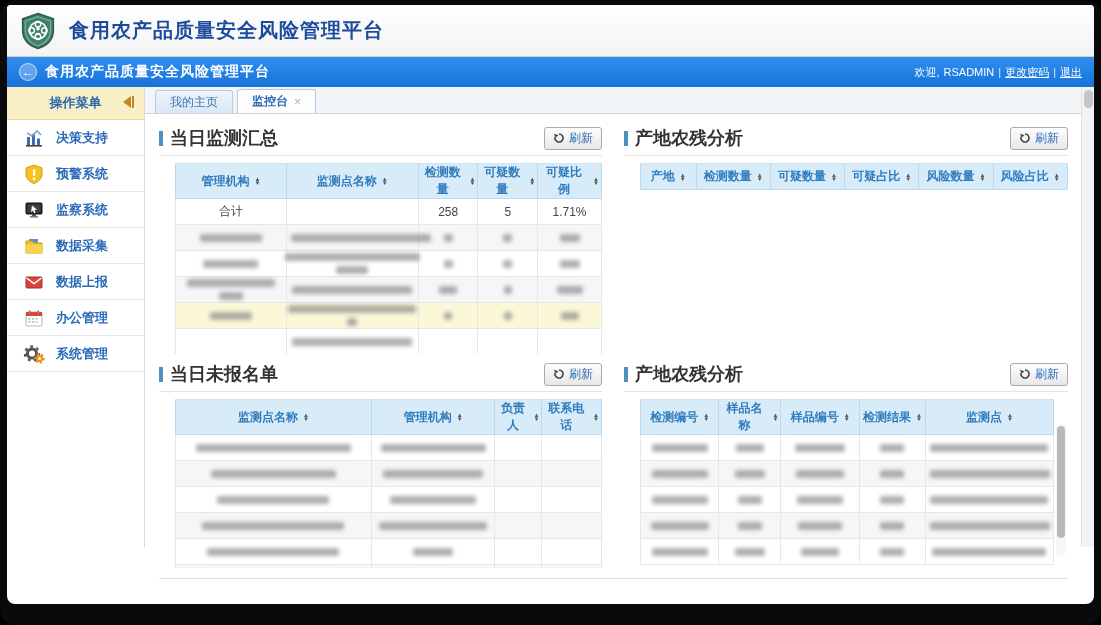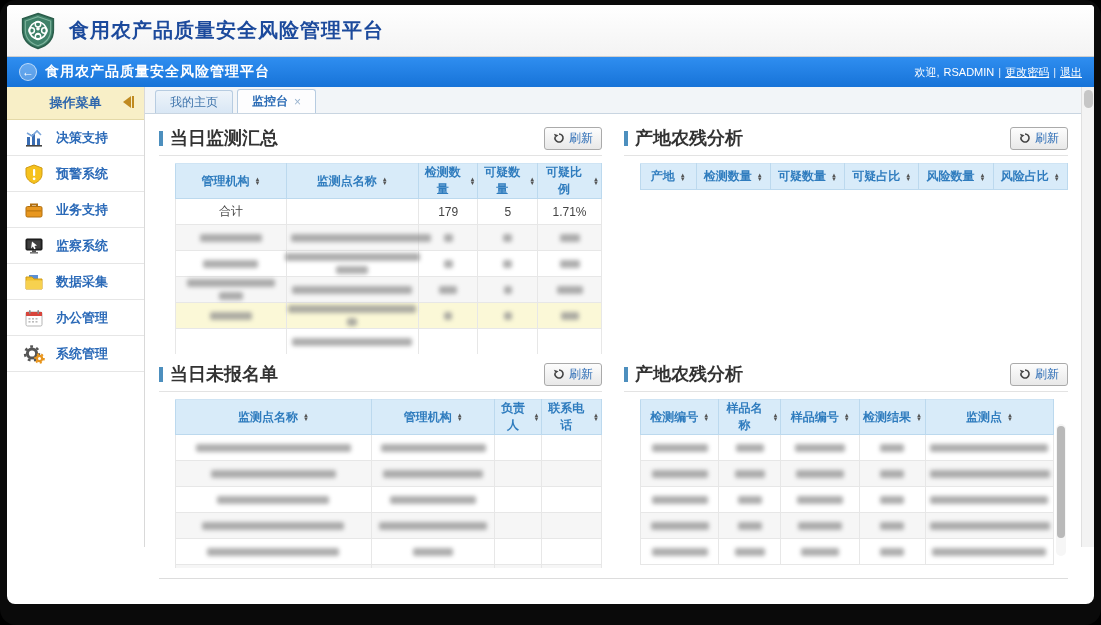--- a/index.html
+++ b/index.html
@@ -139,43 +139,42 @@
             <div class="side-item">
               <svg viewBox="0 0 22 22">
                 <path d="M11 2 L19 5 V11 C19 16 15 19 11 20.5 C7 19 3 16 3 11 V5 Z" fill="#f6c21d" stroke="#cf9a12"></path>
                 <rect x="10" y="6" width="2.2" height="7" rx="1" fill="#fff"></rect>
                 <circle cx="11.1" cy="15.8" r="1.4" fill="#fff"></circle>
               </svg>
               <span class="lbl">预警系统</span>
             </div>
             <div class="side-item">
               <svg viewBox="0 0 22 22">
-                <path d="M8 8 V5.5 h6 V8" fill="none" stroke="#b06f10" stroke-width="2"></path>
-                <rect x="3" y="7.5" width="16" height="10.5" rx="1.5" fill="#e8971f" stroke="#b06f10"></rect>
-                <rect x="3.5" y="11" width="15" height="1.6" fill="#c77f12"></rect>
-              </svg>
-              <span class="lbl">业务支持</span>
-            </div>
-            <div class="side-item">
-              <svg viewBox="0 0 22 22">
                 <rect x="3" y="4" width="16" height="11" rx="1" fill="#2b2b2b" stroke="#111"></rect>
                 <rect x="4.5" y="5.5" width="13" height="8" fill="#3f3f3f"></rect>
                 <path d="M9 6.5 l5 4 -2.5 .4 1.2 2.6 -1.5 .8 -1.3 -2.7 -1.9 1.8 Z" fill="#fff"></path>
                 <rect x="9" y="15" width="4" height="2" fill="#555"></rect>
                 <rect x="7" y="17" width="8" height="1.6" fill="#777"></rect>
               </svg>
               <span class="lbl">监察系统</span>
             </div>
             <div class="side-item">
               <svg viewBox="0 0 22 22">
                 <rect x="6" y="4" width="9" height="4" fill="#5b8fd4"></rect>
                 <path d="M3 6 h6 l2 2 h8 v10 h-16 Z" fill="#f2c12e" stroke="#cf9a12"></path>
                 <path d="M3 9.5 h16 v8.5 h-16 Z" fill="#f7d14f"></path>
               </svg>
               <span class="lbl">数据采集</span>
+            </div>
+            <div class="side-item">
+              <svg viewBox="0 0 22 22">
+                <rect x="3" y="6" width="16" height="11" rx="1" fill="#d8453c" stroke="#a82f28"></rect>
+                <path d="M3.5 7 l7.5 5.6 L18.5 7" fill="none" stroke="#fff" stroke-width="1.5"></path>
+              </svg>
+              <span class="lbl">数据上报</span>
             </div>
             <div class="side-item">
               <svg viewBox="0 0 22 22">
                 <rect x="3" y="5" width="16" height="14" rx="1.5" fill="#fff" stroke="#b5b5b5"></rect>
                 <path d="M3 5 h16 v4 h-16 Z" fill="#d8453c"></path>
                 <rect x="6" y="3" width="1.6" height="4" rx=".8" fill="#888"></rect>
                 <rect x="14.4" y="3" width="1.6" height="4" rx=".8" fill="#888"></rect>
                 <g fill="#bbb">
                   <rect x="5.5" y="11" width="2" height="1.6"></rect>
                   <rect x="9" y="11" width="2" height="1.6"></rect>
@@ -270,21 +269,21 @@
                               <i>▲</i>
                               <i>▼</i>
                             </span>
                           </span></th>
                       </tr>
                     </thead>
                     <tbody>
                       <tr>
                         <td>合计</td>
                         <td></td>
-                        <td>179</td>
+                        <td>258</td>
                         <td>5</td>
                         <td>1.71%</td>
                       </tr>
                       <tr class="stripe">
                         <td><span class="blurbar" style="width:62px"></span></td>
                         <td><span class="blurbar" style="width:140px"></span></td>
                         <td><span class="blurbar" style="width:9px"></span></td>
                         <td><span class="blurbar" style="width:9px"></span></td>
                         <td><span class="blurbar" style="width:20px"></span></td>
                       </tr>

